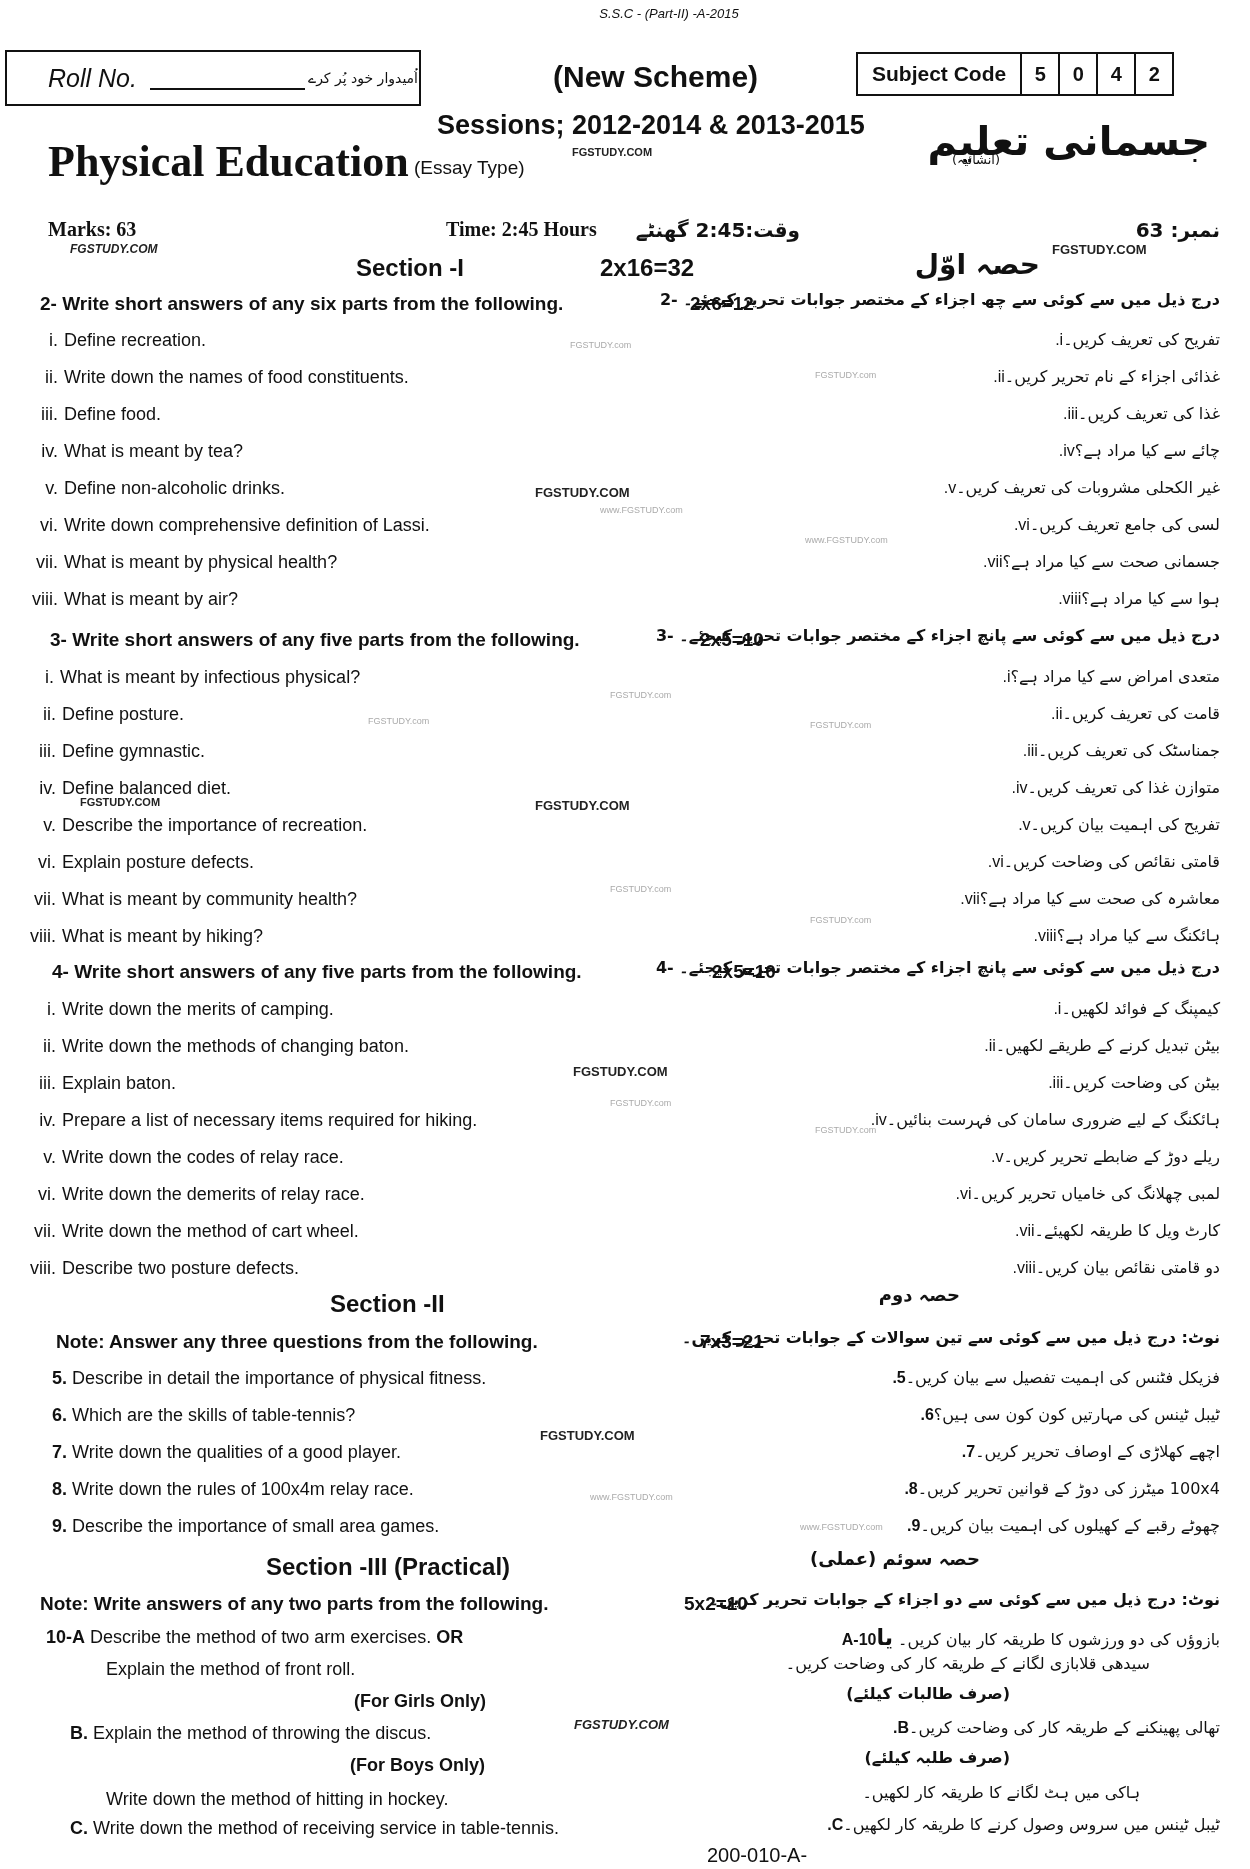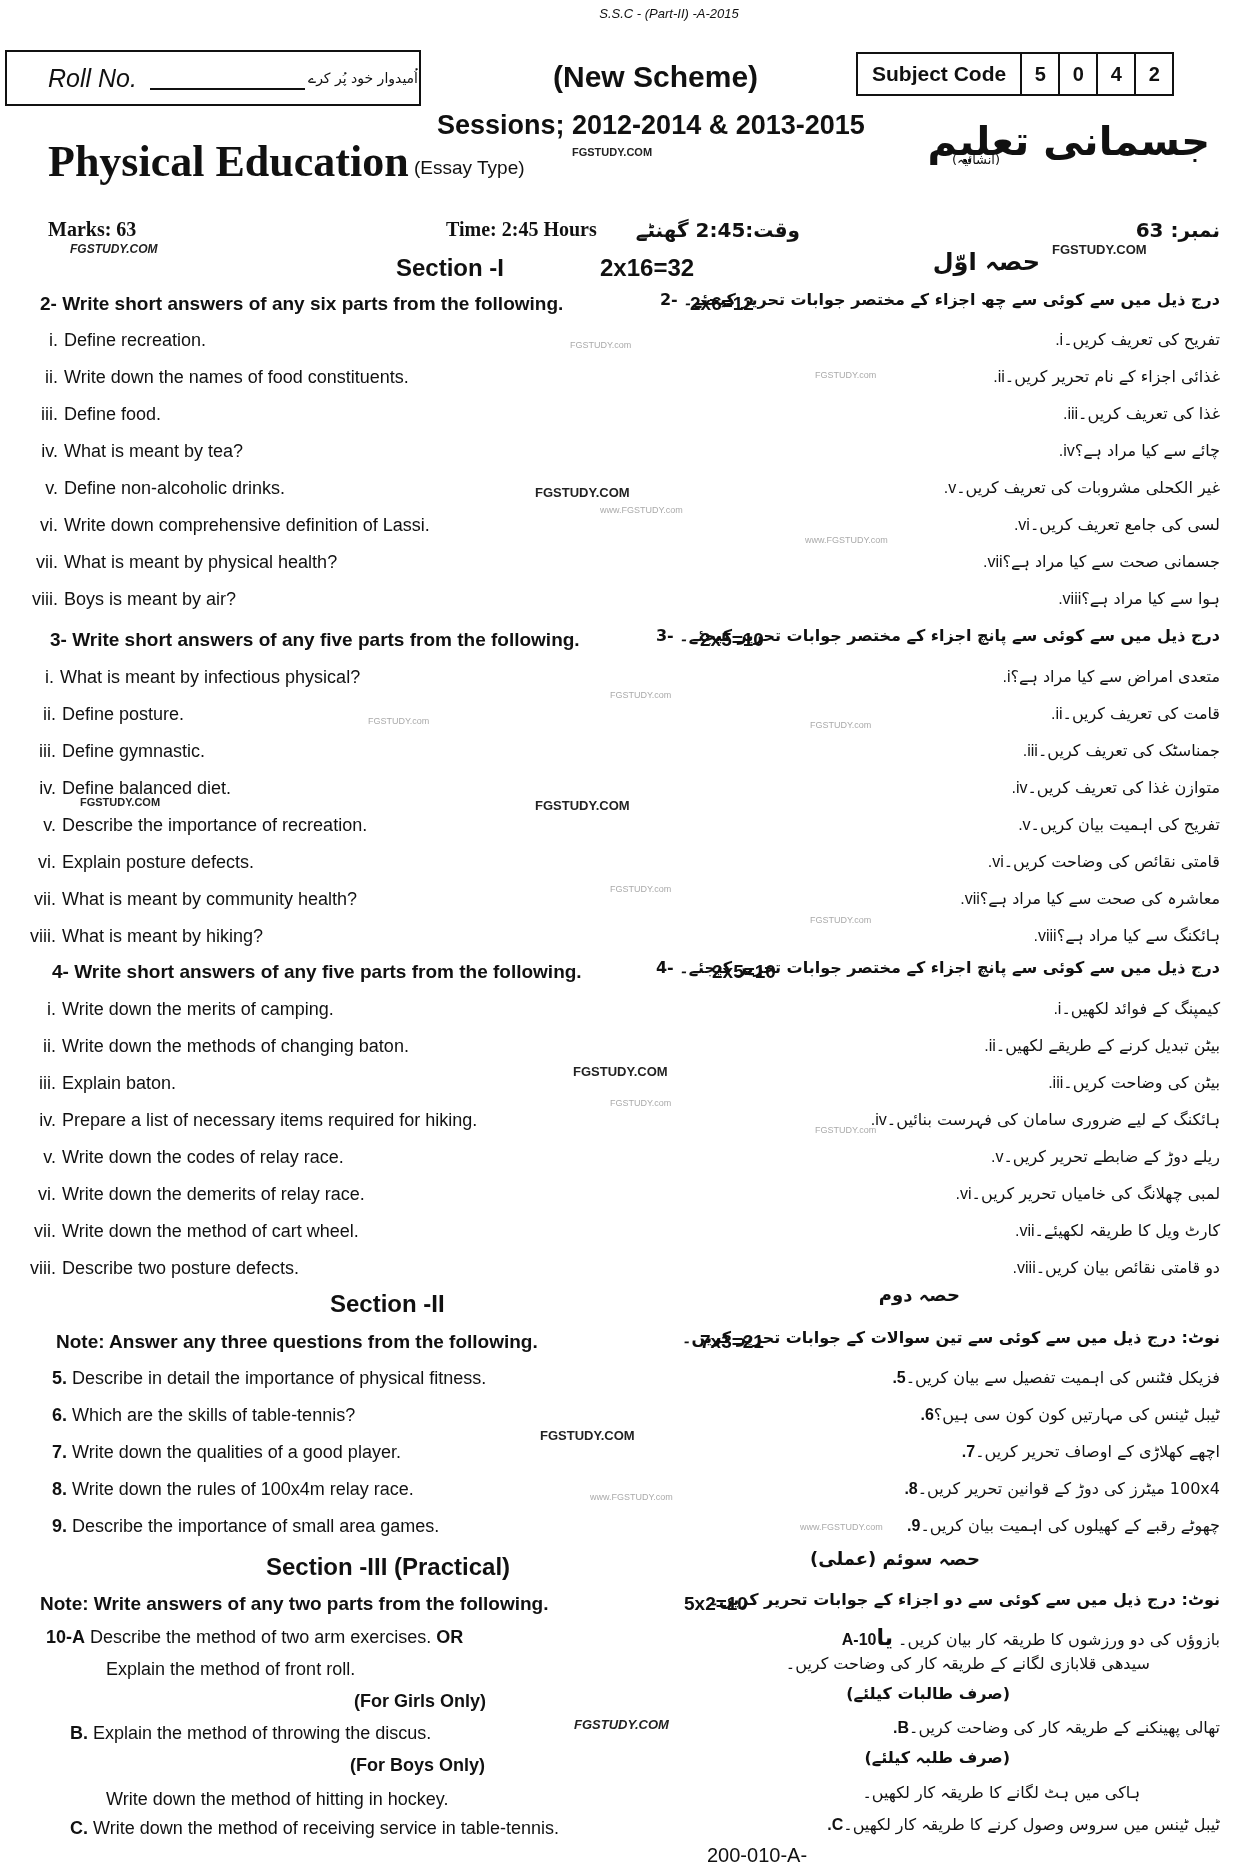--- a/index.html
+++ b/index.html
@@ -60,37 +60,37 @@
 <div class="abs rtl urdu-title">جسمانی تعلیم</div>
 <div class="abs rtl urdu-sub">(انشائیہ)</div>
 
 <div class="abs marks serif">Marks: 63</div>
 <div class="abs wm" style="left:70px;top:242px;font-size:12px;font-style:italic;">FGSTUDY.COM</div>
 <div class="abs time serif">Time: 2:45 Hours</div>
 <div class="abs rtl" style="left:640px;top:218px;width:160px;font-size:20px;font-weight:bold;">وقت:2:45 گھنٹے</div>
 <div class="abs rtl urdu-marks">نمبر: 63</div>
 <div class="abs wm" style="left:1052px;top:242px;font-size:13px;">FGSTUDY.COM</div>
 
-<div class="abs sec-head" style="left:356px;top:254px;margin-left:40px;">Section -I</div>
+<div class="abs sec-head" style="left:356px;top:254px;">Section -I</div>
 <div class="abs sec-head" style="left:600px;top:254px;">2x16=32</div>
-<div class="abs rtl" style="left:880px;top:248px;width:160px;font-size:24px;font-weight:bold;">حصہ اوّل</div>
+<div class="abs rtl" style="left:880px;top:248px;width:160px;font-size:28px;font-weight:bold;">حصہ اوّل</div>
 
 <div class="abs q-head" style="left:40px;top:293px;">2- Write short answers of any six parts from the following.</div>
 <div class="abs q-head" style="left:690px;top:293px;">2x6=12</div>
 <div class="abs rtl" style="left:760px;top:290px;width:460px;font-size:16px;font-weight:bold;"><span>درج ذیل میں سے کوئی سے چھ اجزاء کے مختصر جوابات تحریر کیجئے۔</span> <span>-2</span></div>
 
 <div>
   <div class="abs q-item" style="left:18px;top:330px;"><span class="roman">i.</span><span>Define recreation.</span></div>
   <div class="abs q-item" style="left:18px;top:367px;"><span class="roman">ii.</span><span>Write down the names of food constituents.</span></div>
   <div class="abs q-item" style="left:18px;top:404px;"><span class="roman">iii.</span><span>Define food.</span></div>
   <div class="abs q-item" style="left:18px;top:441px;"><span class="roman">iv.</span><span>What is meant by tea?</span></div>
   <div class="abs q-item" style="left:18px;top:478px;"><span class="roman">v.</span><span>Define non-alcoholic drinks.</span></div>
   <div class="abs q-item" style="left:18px;top:515px;"><span class="roman">vi.</span><span>Write down comprehensive definition of Lassi.</span></div>
   <div class="abs q-item" style="left:18px;top:552px;"><span class="roman">vii.</span><span>What is meant by physical health?</span></div>
-  <div class="abs q-item" style="left:18px;top:589px;"><span class="roman">viii.</span><span>Boys is meant by air?</span></div>
+  <div class="abs q-item" style="left:18px;top:589px;"><span class="roman">viii.</span><span>What is meant by air?</span></div>
 </div>
 <div>
   <div class="abs rtl u-item" style="left:820px;top:330px;width:400px;"><span>تفریح کی تعریف کریں۔</span><span class="u-num">i.</span></div>
   <div class="abs rtl u-item" style="left:820px;top:367px;width:400px;"><span>غذائی اجزاء کے نام تحریر کریں۔</span><span class="u-num">ii.</span></div>
   <div class="abs rtl u-item" style="left:820px;top:404px;width:400px;"><span>غذا کی تعریف کریں۔</span><span class="u-num">iii.</span></div>
   <div class="abs rtl u-item" style="left:820px;top:441px;width:400px;"><span>چائے سے کیا مراد ہے؟</span><span class="u-num">iv.</span></div>
   <div class="abs rtl u-item" style="left:820px;top:478px;width:400px;"><span>غیر الکحلی مشروبات کی تعریف کریں۔</span><span class="u-num">v.</span></div>
   <div class="abs rtl u-item" style="left:820px;top:515px;width:400px;"><span>لسی کی جامع تعریف کریں۔</span><span class="u-num">vi.</span></div>
   <div class="abs rtl u-item" style="left:820px;top:552px;width:400px;"><span>جسمانی صحت سے کیا مراد ہے؟</span><span class="u-num">vii.</span></div>
   <div class="abs rtl u-item" style="left:820px;top:589px;width:400px;"><span>ہوا سے کیا مراد ہے؟</span><span class="u-num">viii.</span></div>

